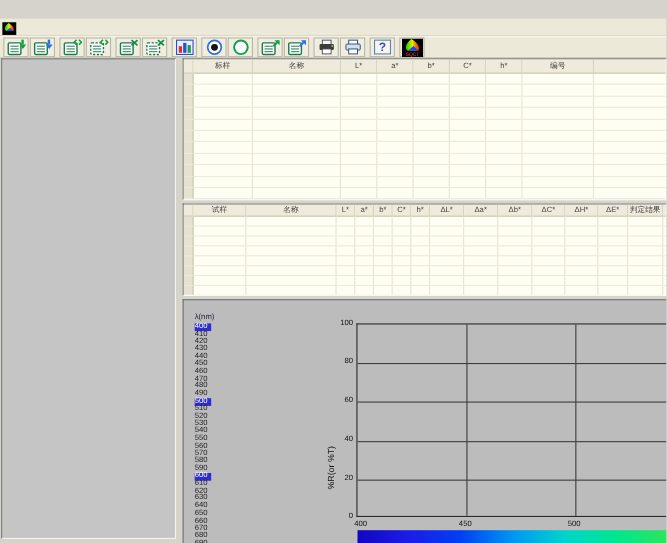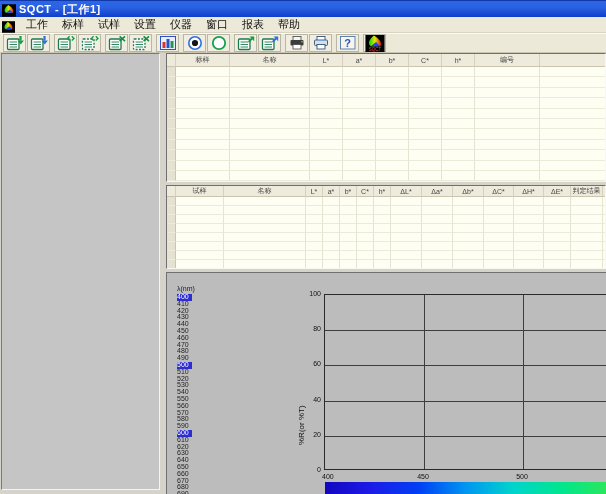--- a/index.html
+++ b/index.html
@@ -62,63 +62,36 @@
   .xtick { position:absolute; font-size:7px; color:#111; top:200px; }
   .ylabel { position:absolute; left:130px; top:172px; font-size:8px; color:#111;
     transform:rotate(-90deg); transform-origin:0 0; white-space:nowrap; }
   .spectrum-bar { position:absolute; left:158px; top:209px; width:282px; height:13px; }
 </style>
 </head>
 <body>
 
 <div class="window">
 
-  <div class="titlebar">
-    <span class="appicon">
-      <svg viewBox="0 0 18 16" width="14" height="13">
-        <defs>
-            <linearGradient id="gA" x1="0" y1="0" x2="1" y2="0">
-          <stop offset="0" stop-color="#00d800"></stop>
-              <stop offset="0.5" stop-color="#e8e800"></stop>
-              <stop offset="1" stop-color="#e81800"></stop>
-        </linearGradient>
-          </defs>
-        <rect width="18" height="16" fill="#000"></rect>
-        <path d="M8 1 C3 5 2 9 5 11 L14 11 C16 8 13 4 8 1z" fill="url(#gA)"></path>
-        <path d="M5 11 L14 11 L10 7z" fill="#2040ff"></path>
-      </svg>
-    </span>
-    <span class="ttext">SQCT - [工作1]</span>
-  </div>
 
   <div class="menubar">
     <span class="childicon">
       <svg viewBox="0 0 18 16" width="13" height="12">
         <defs>
             <linearGradient id="gB" x1="0" y1="0" x2="1" y2="0">
           <stop offset="0" stop-color="#00d800"></stop>
               <stop offset="0.5" stop-color="#e8e800"></stop>
               <stop offset="1" stop-color="#e81800"></stop>
         </linearGradient>
           </defs>
         <rect width="18" height="16" fill="#000"></rect>
         <path d="M8 1 C3 5 2 9 5 11 L14 11 C16 8 13 4 8 1z" fill="url(#gB)"></path>
         <path d="M5 11 L14 11 L10 7z" fill="#2040ff"></path>
       </svg>
     </span>
-    <span id="menu-items" style="display:flex;">
-        <span class="menu-item">工作</span>
-        <span class="menu-item">标样</span>
-        <span class="menu-item">试样</span>
-        <span class="menu-item">设置</span>
-        <span class="menu-item">仪器</span>
-        <span class="menu-item">窗口</span>
-        <span class="menu-item">报表</span>
-        <span class="menu-item">帮助</span>
-      </span>
   </div>
 
   <div class="toolbar" id="toolbar">
       <div class="tbtn">
         <span>
           <svg width="18" height="16" viewBox="0 0 18 16">
             <rect x="1.5" y="4" width="11.5" height="10.5" rx="1" fill="#fff" stroke="#1d7a4c" stroke-width="1.3"></rect>
             <path d="M3.5 7h7.5M3.5 9.5h7.5M3.5 12h7.5" stroke="#1d7a4c" stroke-width="0.9" fill="none"></path>
             <rect x="13.4" y="1" width="2.2" height="4.5" fill="#12a040"></rect>
             <path d="M11.6 5.5h6.3l-3.15 4z" fill="#12a040"></path>

